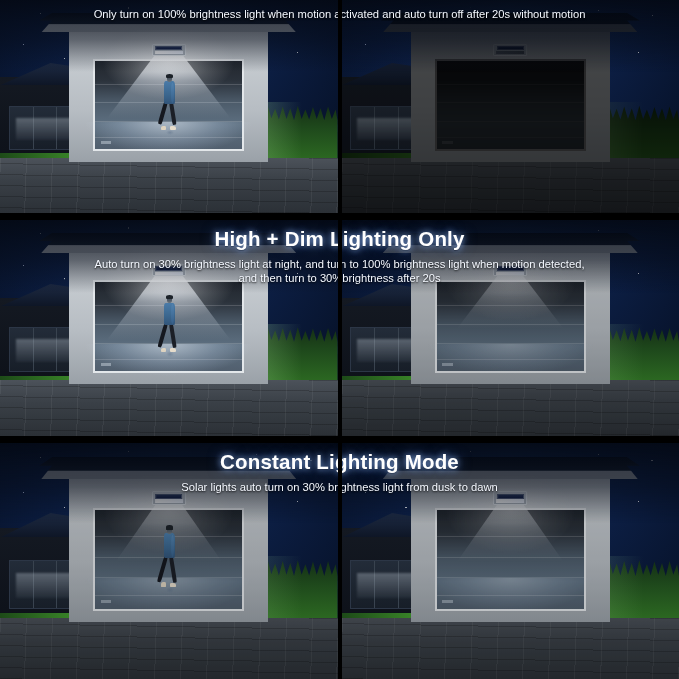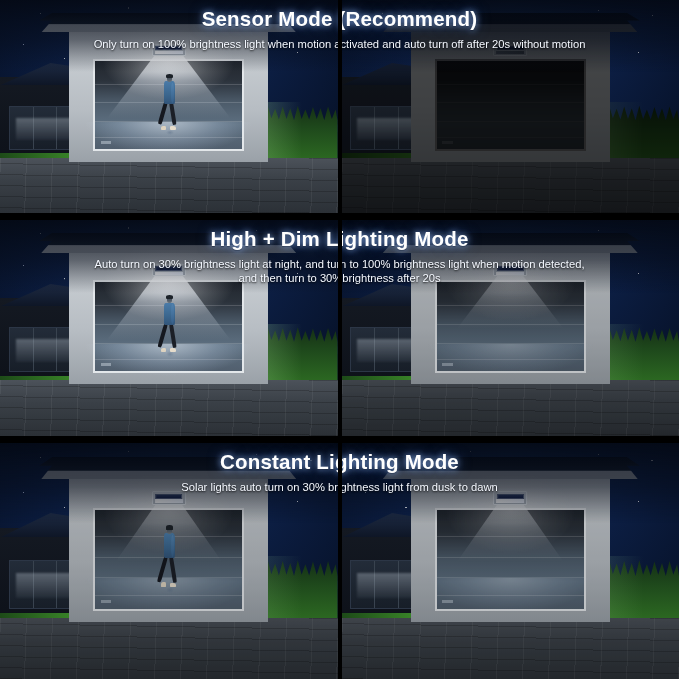--- a/index.html
+++ b/index.html
@@ -292,21 +292,20 @@
             <div class="lamp-panel"></div>
             <div class="lamp-leds"></div>
           </div>
           <div class="ground-pool"></div>
         </div>
         <div class="top-fade"></div>
       </div>
     </div>
 
     <div class="caption-area">
-      <div class="mode-title">Sensor Mode (Recommend)</div>
       <div class="mode-desc">Only turn on 100% brightness light when motion activated and auto turn off after 20s without motion</div>
     </div>
   </div>
 
   <div class="divider-h" style="top:213px"></div>
 
   <div class="mode-panel panel-2 p2">
     <div class="scene-row">
 
       <div class="scene left lvl-high">
@@ -399,21 +398,21 @@
             <div class="lamp-panel"></div>
             <div class="lamp-leds"></div>
           </div>
           <div class="ground-pool"></div>
         </div>
         <div class="top-fade"></div>
       </div>
     </div>
 
     <div class="caption-area">
-      <div class="mode-title">High + Dim Lighting Mode</div>
+      <div class="mode-title">High + Dim Lighting Only</div>
       <div class="mode-desc">Auto turn on 30% brightness light at night, and turn to 100% brightness light when motion detected,</div>
       <div class="mode-desc" style="margin-top:0">and then turn to 30%brightness after 20s</div>
     </div>
   </div>
 
   <div class="divider-h" style="top:436px"></div>
 
   <div class="mode-panel panel-3 p3">
     <div class="scene-row">
 

